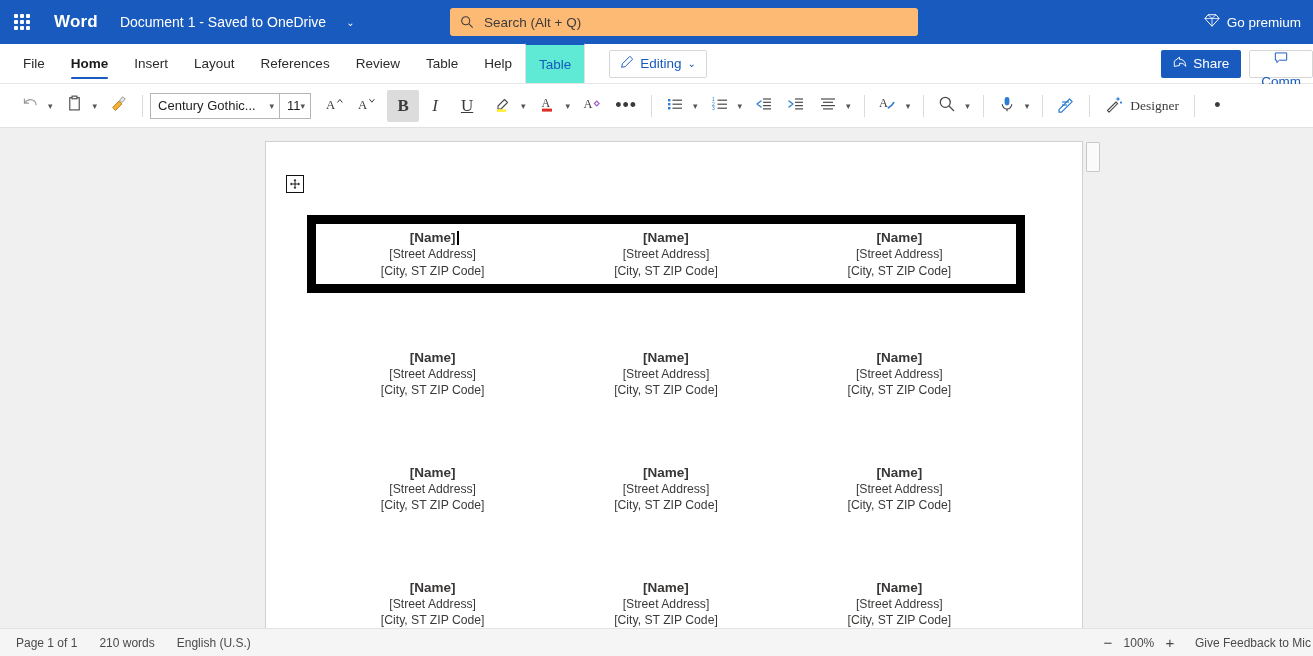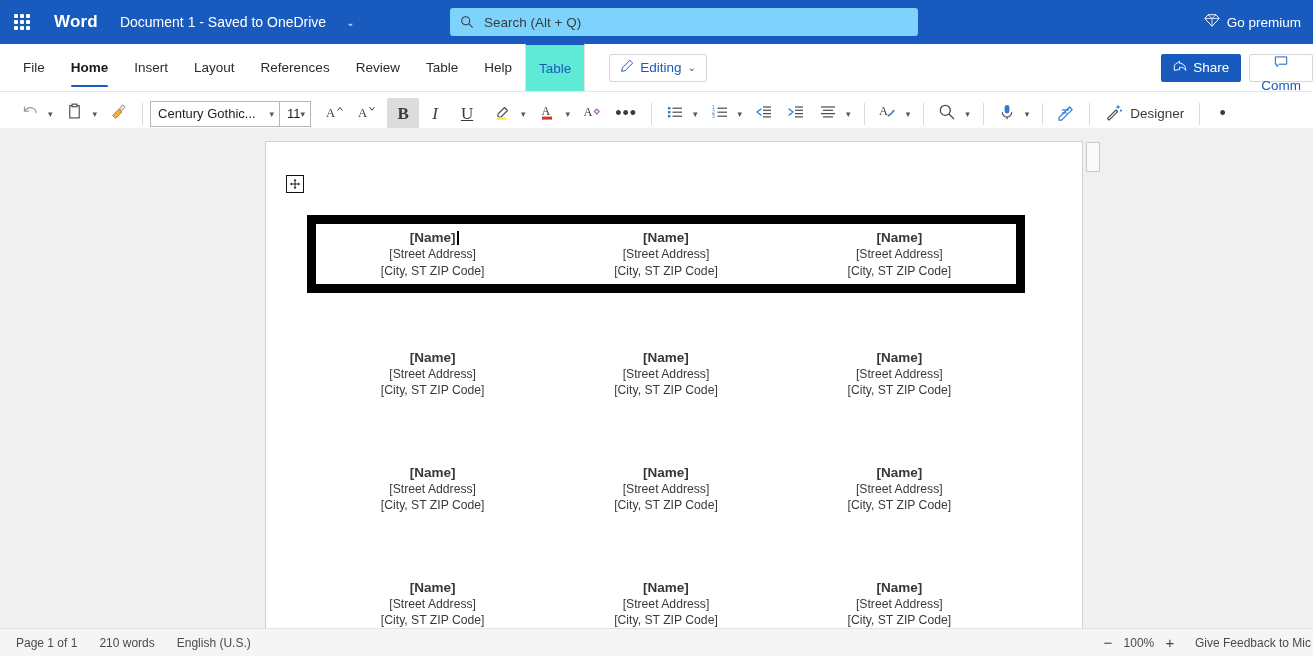--- a/index.html
+++ b/index.html
@@ -40,37 +40,37 @@
     font-size: 14px;
     display: flex; align-items: center; gap: 20px;
     cursor: pointer;
     white-space: nowrap;
   }
   .doc-title .chev { font-size: 10px; opacity: .95; }
   .searchbox {
     position: absolute;
     left: 450px; width: 468px;
     height: 28px;
-    background: #7dd3fc;
+    background: #fdba74;
     border-radius: 3px;
     display: flex; align-items: center;
     padding: 0 10px;
     cursor: text;
   }
   .searchbox .mag { margin-right: 10px; display:flex; }
   .searchbox .ph { color: #3c3c3c; font-size: 13.5px; }
   .gopremium {
     position: absolute; right: 12px;
     display: flex; align-items: center; gap: 7px;
     font-size: 13.5px; cursor: pointer;
   }
 
   
   .ribbonbar {
-    height: 48px;
+    height: 40px;
     background: #ffffff;
     display: flex;
     align-items: stretch;
     position: relative;
     border-bottom: 1px solid #e6e6e6;
   }
   .tabs { display: flex; align-items: stretch; padding-left: 10px; }
   .tab {
     padding: 0 13px;
     display: flex; align-items: center;
@@ -148,21 +148,21 @@
     background: #fff;
     display: flex; align-items: center;
     font-size: 13px; color: #1f1f1f;
     cursor: pointer;
   }
   .fontname { width: 130px; padding-left: 7px; justify-content: space-between; padding-right: 5px;}
   .fontsize { width: 32px; margin-left: -1px; padding-left: 7px; justify-content: space-between; padding-right: 5px;}
   .designer-btn {
     display: flex; align-items: center; gap: 7px;
     padding: 0 8px; height: 32px; cursor: pointer;
-    font-size: 13.5px; color: #3b3b3b;
+    font-size: 13.5px; color: #3b3b3b; font-family: Liberation Serif, serif;
   }
   .bold-g { font-family: "Liberation Serif", serif; font-weight: bold; font-size: 17px; }
   .ital-g { font-family: "Liberation Serif", serif; font-style: italic; font-size: 17px; }
   .und-g  { font-family: "Liberation Serif", serif; font-size: 17px; text-decoration: underline; }
   .ellipsis { font-size: 18px; letter-spacing: 1px; color:#3b3b3b; }
 
   
   .canvas {
     position: absolute;
     top: 128px; left: 0; right: 0; bottom: 28px;

